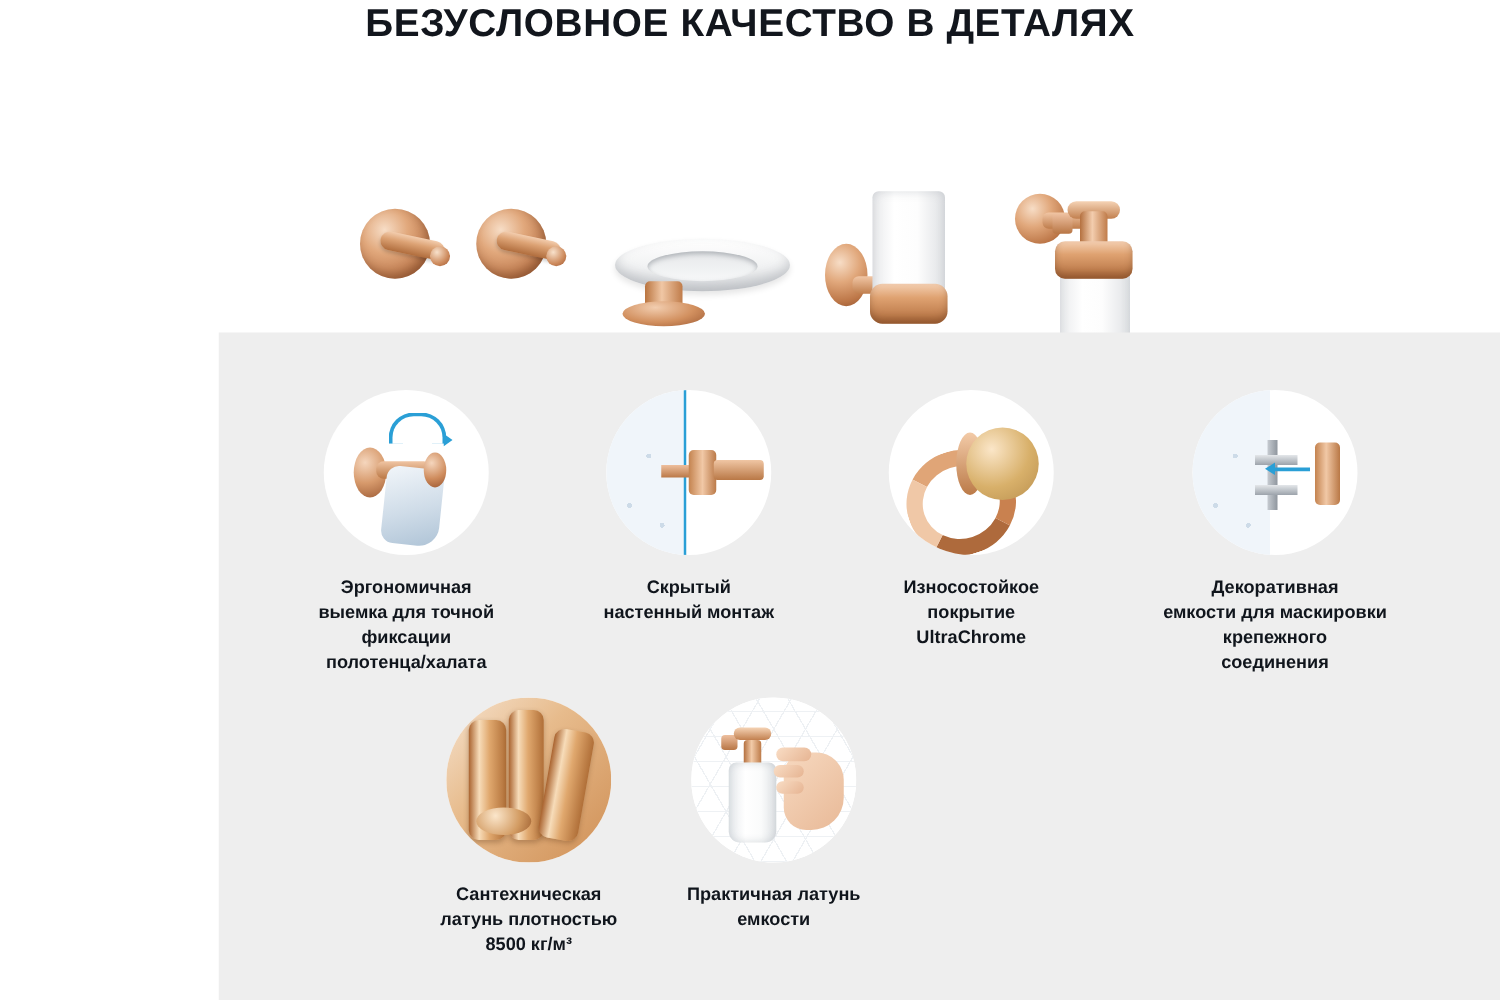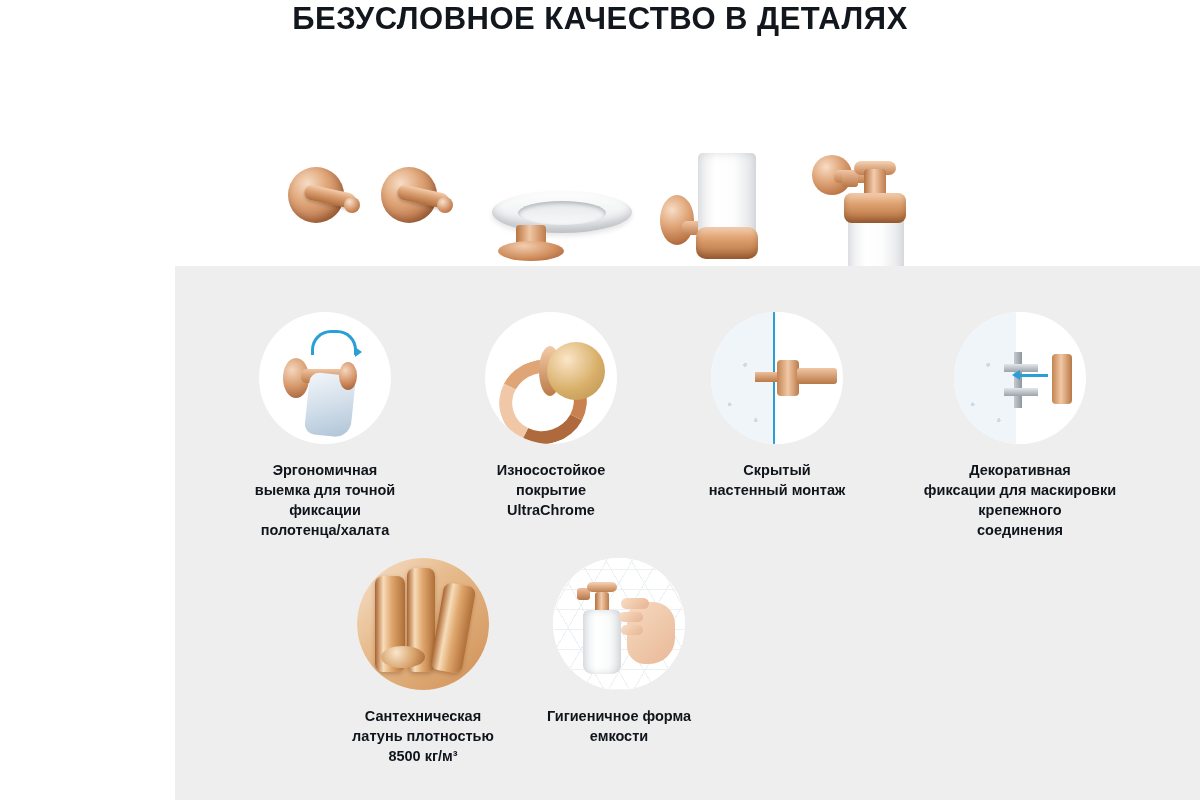--- a/index.html
+++ b/index.html
@@ -502,52 +502,52 @@
         <div class="c1-tip"></div>
       </div>
       <div class="feature-label">Эргономичная
 выемка для точной
 фиксации
 полотенца/халата</div>
     </div>
 
     <div class="feature">
       <div class="circle">
-        <div class="c2-ring"></div>
-        <div class="c2-disc-edge"></div>
-        <div class="c2-disc"></div>
-      </div>
-      <div class="feature-label">Износостойкое
-покрытие
-UltraChrome</div>
-    </div>
-
-    <div class="feature">
-      <div class="circle">
         <div class="wall"></div>
         <div class="wall-line"></div>
         <div class="c3-pin"></div>
         <div class="c3-plate"></div>
         <div class="c3-bar"></div>
       </div>
       <div class="feature-label">Скрытый
 настенный монтаж</div>
+    </div>
+
+    <div class="feature">
+      <div class="circle">
+        <div class="c2-ring"></div>
+        <div class="c2-disc-edge"></div>
+        <div class="c2-disc"></div>
+      </div>
+      <div class="feature-label">Износостойкое
+покрытие
+UltraChrome</div>
     </div>
 
     <div class="feature" style="width:230px">
       <div class="circle">
         <div class="wall"></div>
         <div class="c4-vert"></div>
         <div class="c4-screw"></div>
         <div class="c4-screw2"></div>
         <div class="c4-cap"></div>
         <div class="c4-arrow"></div>
       </div>
       <div class="feature-label">Декоративная
-фиксации для маскировки
+емкости для маскировки
 крепежного
 соединения</div>
     </div>
 
   </div>
 
   <div class="feature-grid-bottom">
 
     <div class="feature">
       <div class="circle">
@@ -568,19 +568,19 @@
         <div class="hex-bg"></div>
         <div class="c7-spout"></div>
         <div class="c7-pump"></div>
         <div class="c7-neck"></div>
         <div class="c7-bottle"></div>
         <div class="hand"></div>
         <div class="finger f1"></div>
         <div class="finger f2"></div>
         <div class="finger f3"></div>
       </div>
-      <div class="feature-label">Гигиеничное форма
+      <div class="feature-label">Практичная латунь
 емкости</div>
     </div>
 
   </div>
 
 </div>
 
 </body></html>

